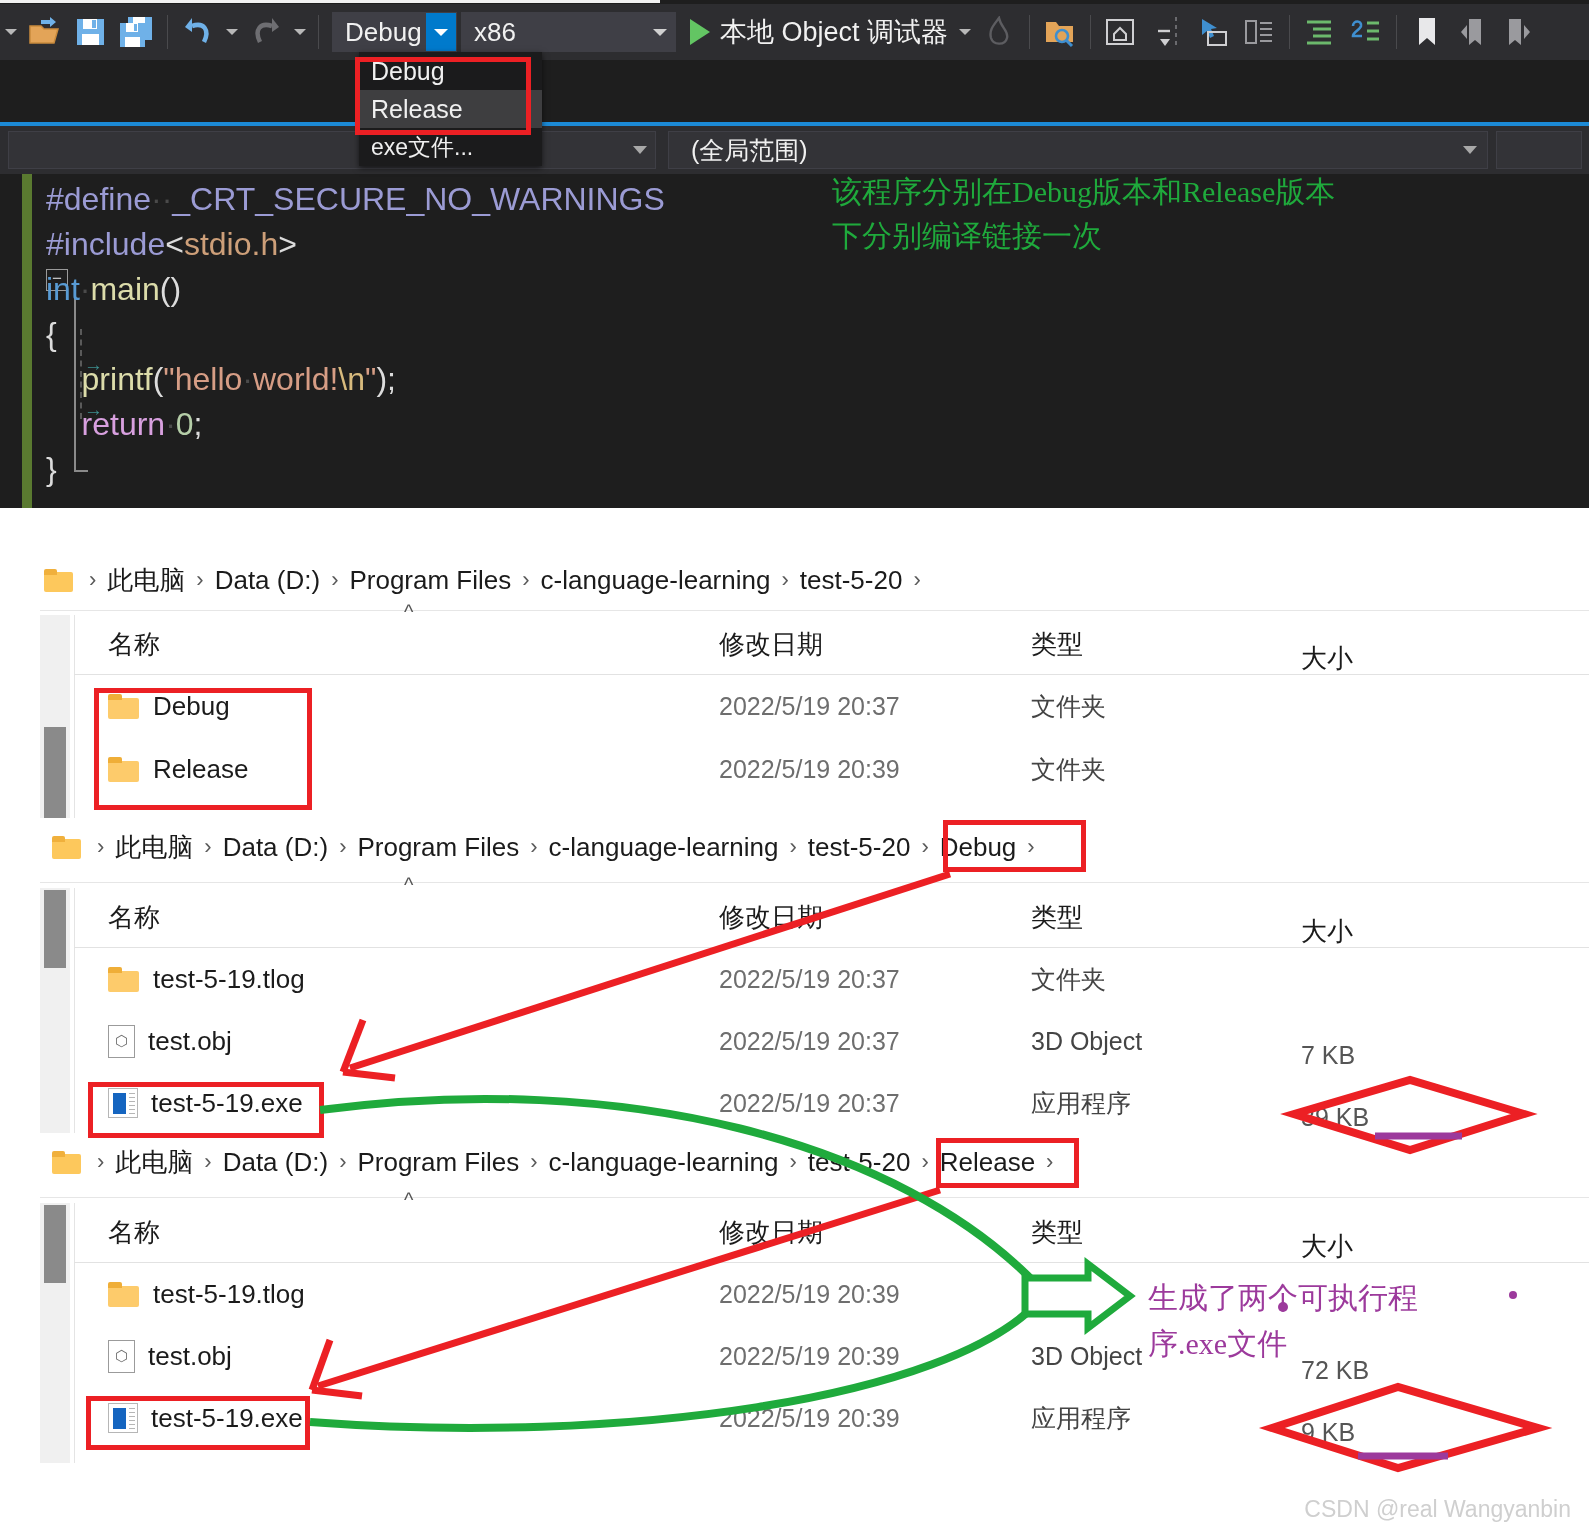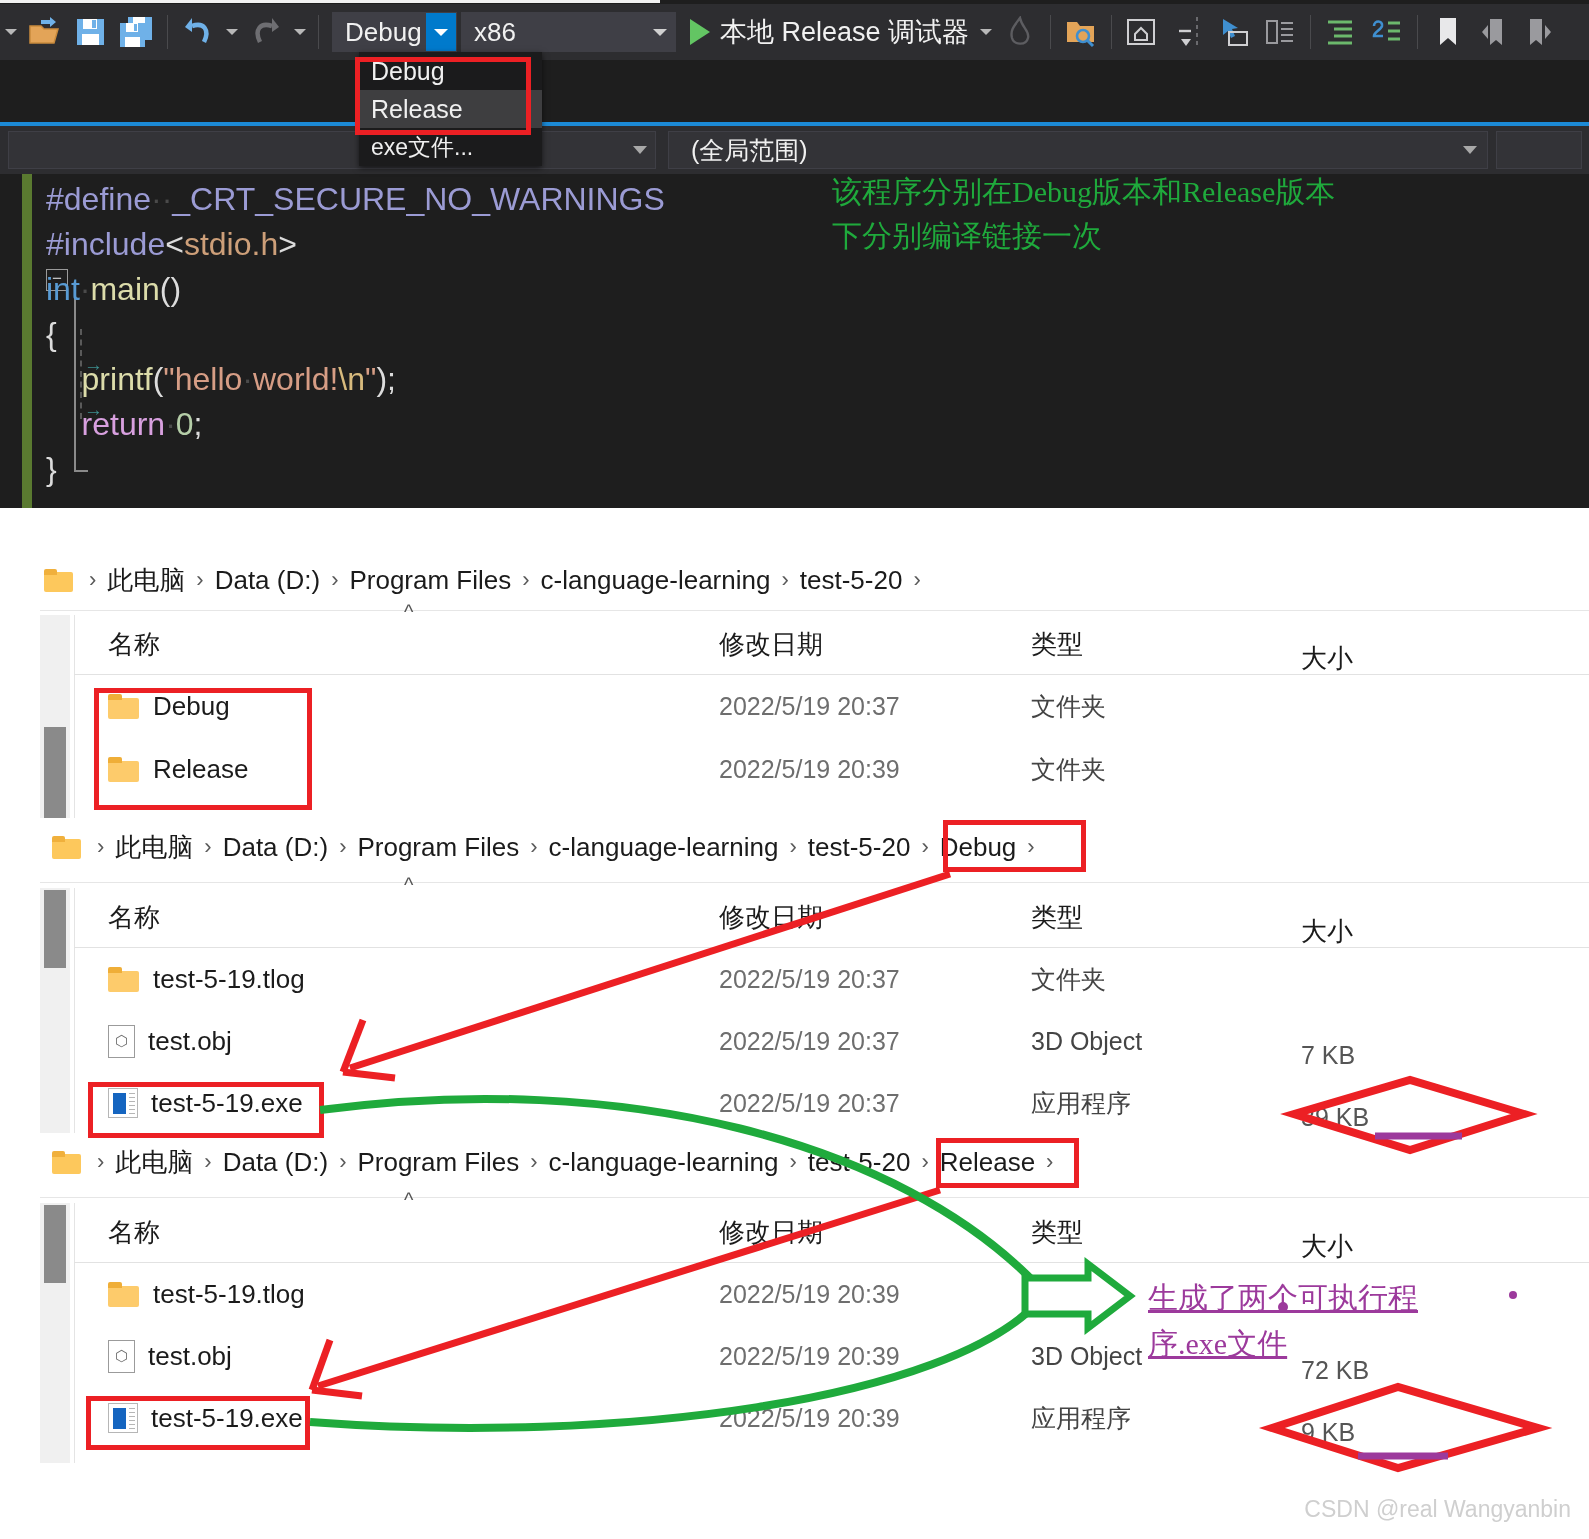--- a/index.html
+++ b/index.html
@@ -144,21 +144,21 @@
   .panel-scroll { position:absolute; left:40px; width:30px; background:#f0f0f0; }
   .panel-scroll .thumb { position:absolute; left:4px; width:22px; background:#8a8a8a; }
   .vsplit { position:absolute; width:1px; background:#e4e4e4; }
   .toprule { position:absolute; left:40px; right:0; height:1px; background:#e6e6e6; }
 
   
   .redbox { position:absolute; border:5px solid #ec2024; pointer-events:none; z-index:20; }
   .ann-green { position:absolute; color:#1faa3c; font-size:30px; line-height:44px;
                font-family:"Liberation Serif", serif; white-space:pre; z-index:21; }
   .ann-purple { position:absolute; color:#9c3a9c; font-size:30px; line-height:46px;
-                font-family:"Liberation Serif", serif; white-space:pre; z-index:21;text-decoration:underline; }
+                font-family:"Liberation Serif", serif; white-space:pre; z-index:21; }
   .svg-layer { position:absolute; left:0; top:0; width:1589px; height:1539px;
                pointer-events:none; z-index:22; }
   .watermark { position:absolute; right:18px; bottom:16px; color:#cfcfcf; font-size:23px; }
 </style>
 </head>
 <body>
 
 <div id="root">
 
   <div class="vs-wrap">
@@ -216,21 +216,21 @@
         <span class="dd"></span>
       </div>
 
       <div class="combo" id="combo-platform">
         <span class="label">x86</span>
         <span class="dd"></span>
       </div>
 
       <div class="run-btn">
         <span class="play-tri"></span>
-        <span class="run-label">本地 Release 调试器</span>
+        <span class="run-label">本地 Object 调试器</span>
       </div>
       <div class="tb-caret"></div>
 
       <div class="tb-icon">
         <svg width="28" height="32" viewBox="0 0 28 32">
           <path d="M14 2 C8 10, 4 14, 6 22 C8 29, 20 30, 22 22 C24 15, 16 12, 14 2 Z" fill="none" stroke="#5d5d61" stroke-width="2.4"></path>
         </svg>
       </div>
 
       <div class="tb-sep"></div>

